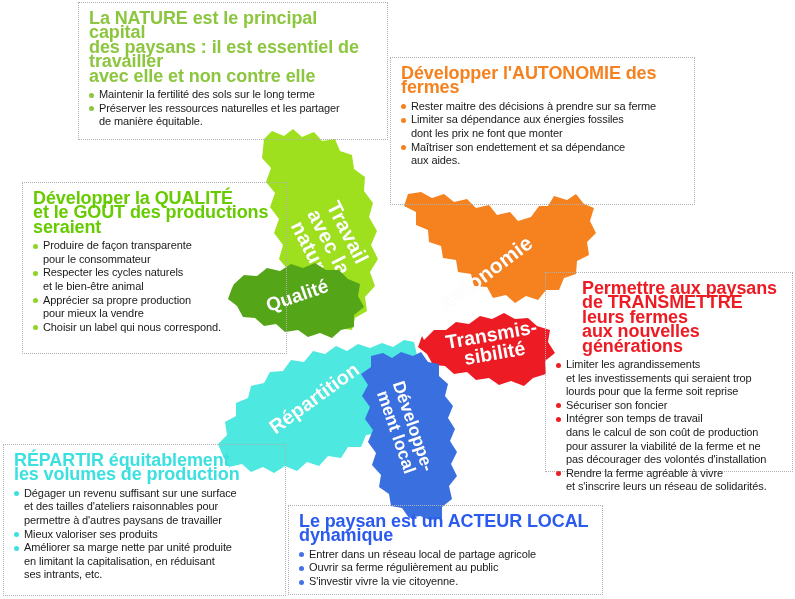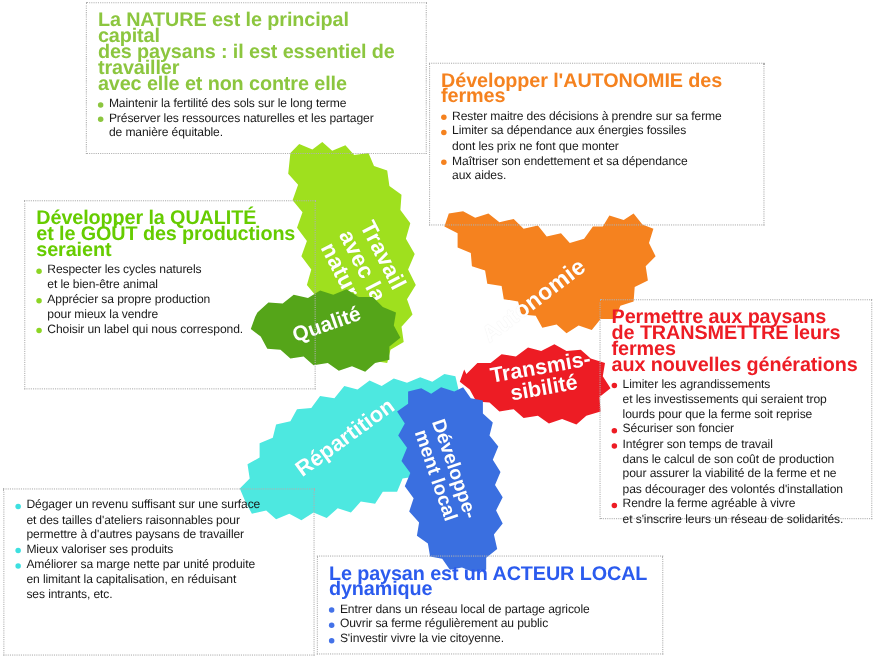--- a/index.html
+++ b/index.html
@@ -229,47 +229,51 @@
       <li style="white-space: pre-line;">Maîtriser son endettement et sa dépendance
 aux aides.</li>
     </ul>
   </div>
 
   <div class="box t-quality" id="box-quality">
     <div class="h" style="white-space: pre-line;">Développer la QUALITÉ
 et le GOÛT des productions
 seraient</div>
     <ul>
+      <li style="white-space: pre-line;">Produire de façon transparente
+pour le consommateur</li>
       <li style="white-space: pre-line;">Respecter les cycles naturels
 et le bien-être animal</li>
       <li style="white-space: pre-line;">Apprécier sa propre production
 pour mieux la vendre</li>
       <li style="white-space: pre-line;">Choisir un label qui nous correspond.</li>
     </ul>
   </div>
 
   <div class="box t-trans" id="box-trans">
-    <div class="h" style="white-space: pre-line;">Permettre aux paysans
+    <div class="h" style="white-space: pre-line; margin-left: 26px;">Permettre aux paysans
 de TRANSMETTRE leurs fermes
 aux nouvelles générations</div>
     <ul>
       <li style="white-space: pre-line;">Limiter les agrandissements
 et les investissements qui seraient trop
 lourds pour que la ferme soit reprise</li>
       <li style="white-space: pre-line;">Sécuriser son foncier</li>
       <li style="white-space: pre-line;">Intégrer son temps de travail
 dans le calcul de son coût de production
 pour assurer la viabilité de la ferme et ne
 pas décourager des volontés d'installation</li>
       <li style="white-space: pre-line;">Rendre la ferme agréable à vivre
 et s'inscrire leurs un réseau de solidarités.</li>
     </ul>
   </div>
 
   <div class="box t-repart" id="box-repart">
+    <div class="h" style="white-space: pre-line;">RÉPARTIR équitablement
+les volumes de production</div>
     <ul>
       <li style="white-space: pre-line;">Dégager un revenu suffisant sur une surface
 et des tailles d'ateliers raisonnables pour
 permettre à d'autres paysans de travailler</li>
       <li style="white-space: pre-line;">Mieux valoriser ses produits</li>
       <li style="white-space: pre-line;">Améliorer sa marge nette par unité produite
 en limitant la capitalisation, en réduisant
 ses intrants, etc.</li>
     </ul>
   </div>

